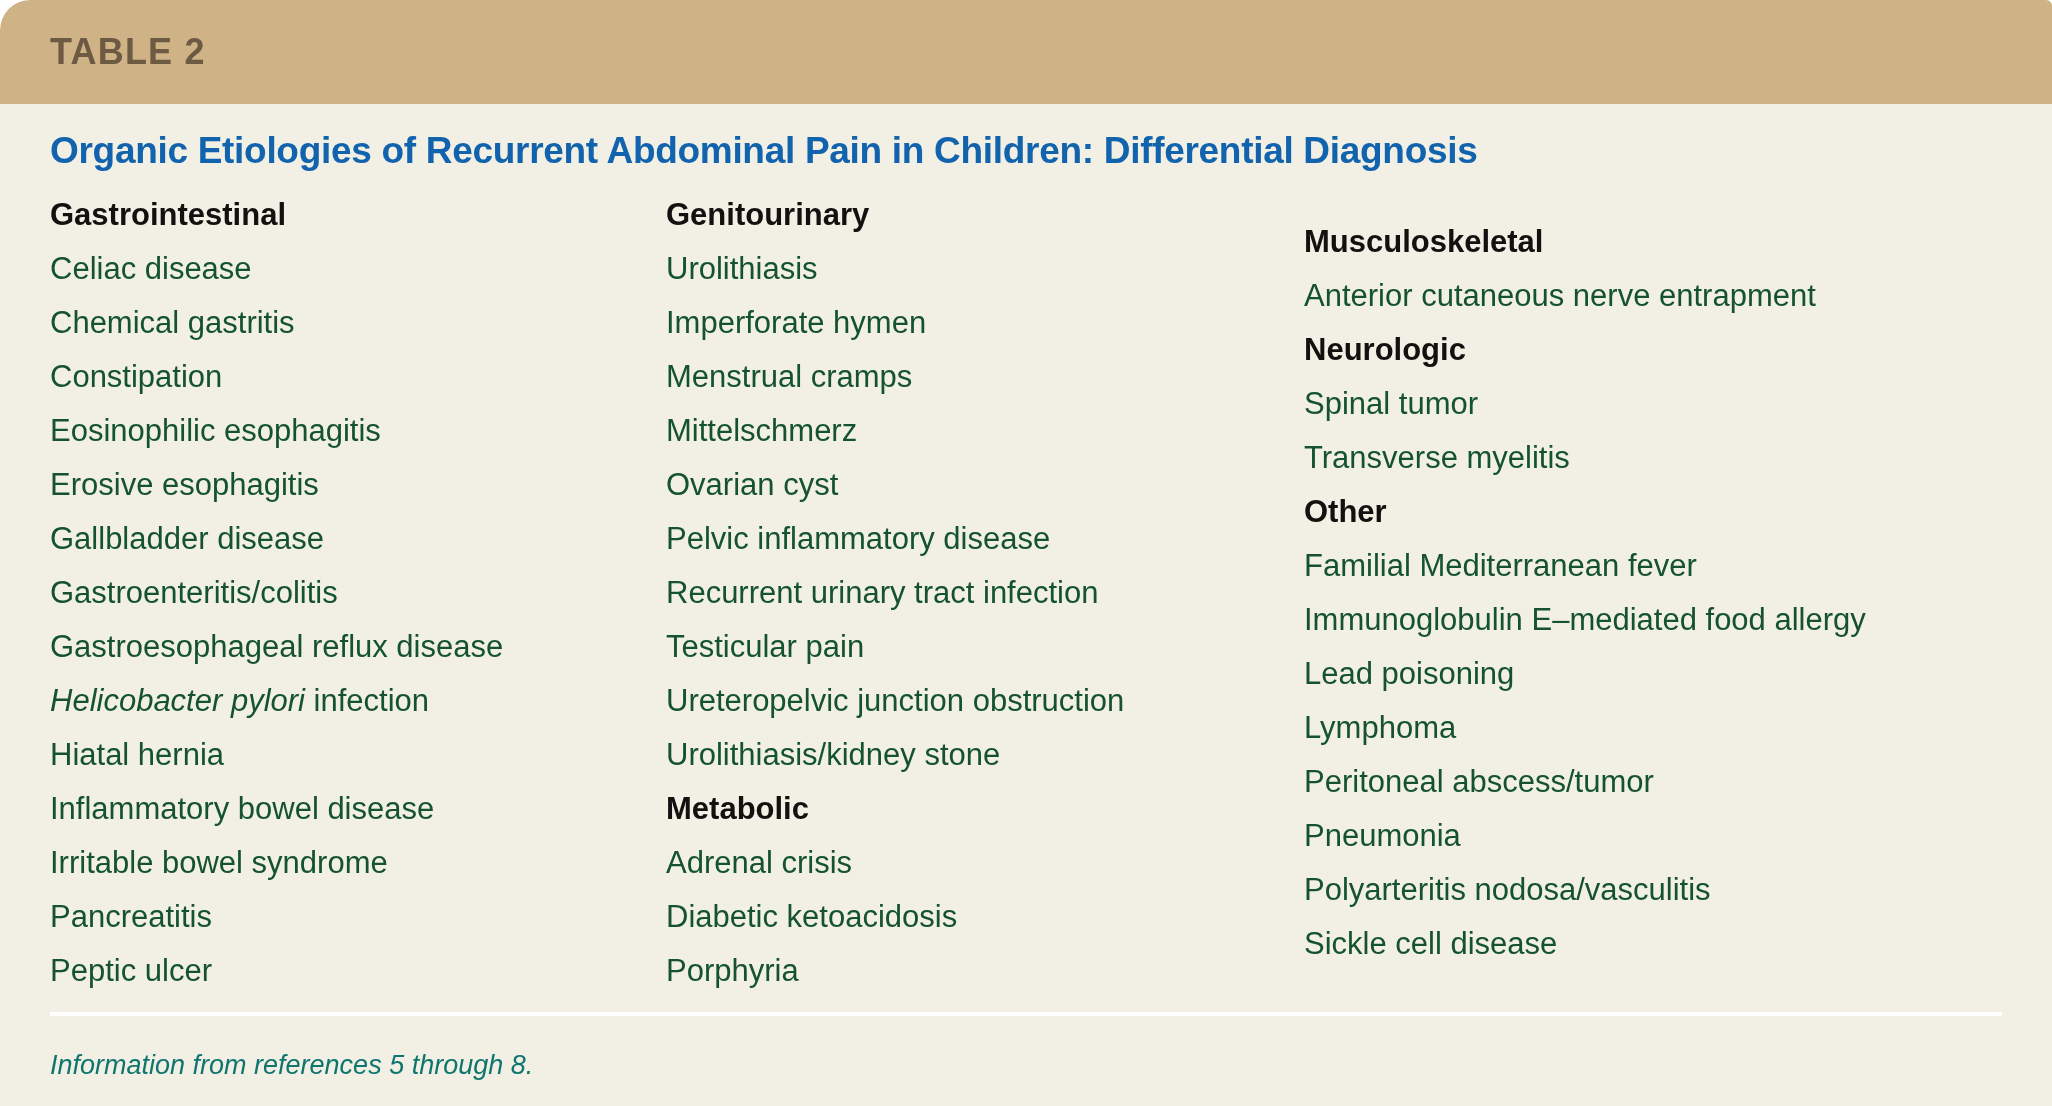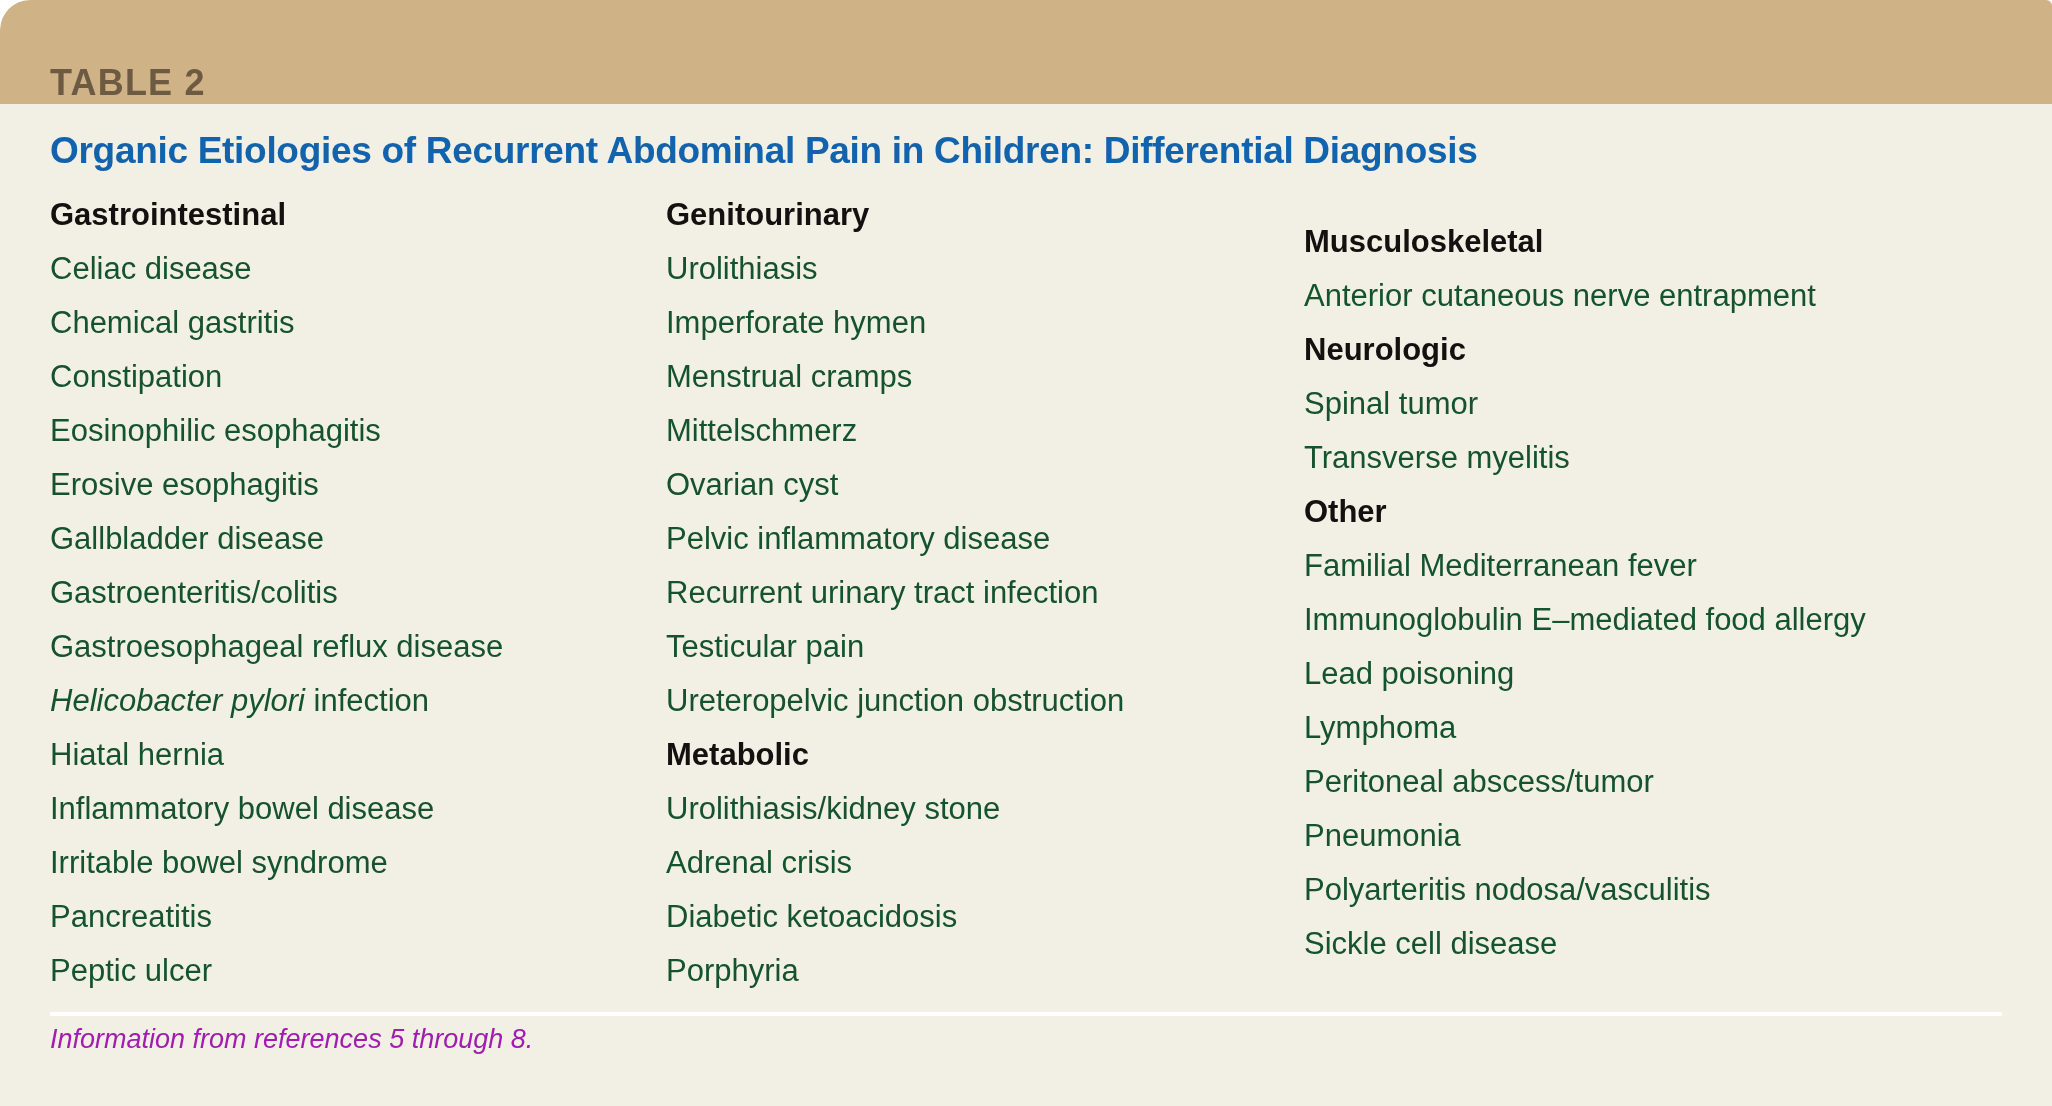--- a/index.html
+++ b/index.html
@@ -18,21 +18,21 @@
     background: #f2efe4;
     border-top-left-radius: 30px;
     border-top-right-radius: 6px;
     overflow: hidden;
   }
   #table-banner {
     height: 104px;
     background: #cfb286;
     border-top-left-radius: 30px;
     display: flex;
-    align-items: flex-end;
+    align-items: center;
     padding-left: 50px;
     box-sizing: border-box;
   }
   #table-number {
     font-size: 36px;
     font-weight: bold;
     letter-spacing: 1.2px;
     color: #6d5a43;
     font-family: "Liberation Sans", "DejaVu Sans", sans-serif;
   }
@@ -75,22 +75,22 @@
     font-style: italic;
   }
   #footer-rule {
     height: 4px;
     background: #ffffff;
     margin: 14px 0 0 0;
   }
   #footer-note {
     font-size: 27px;
     font-style: italic;
-    color: #a21caf;
-    padding-top: 8px;
+    color: #0f766e;
+    padding-top: 34px;
     white-space: nowrap;
   }
 </style>
 </head>
 <body>
 
 <div id="table-card">
 
   <div id="table-banner">
     <span id="table-number">TABLE 2</span>
@@ -122,22 +122,22 @@
           <div class="entry heading">Genitourinary</div>
           <div class="entry">Urolithiasis</div>
           <div class="entry">Imperforate hymen</div>
           <div class="entry">Menstrual cramps</div>
           <div class="entry">Mittelschmerz</div>
           <div class="entry">Ovarian cyst</div>
           <div class="entry">Pelvic inflammatory disease</div>
           <div class="entry">Recurrent urinary tract infection</div>
           <div class="entry">Testicular pain</div>
           <div class="entry">Ureteropelvic junction obstruction</div>
+          <div class="entry">Urolithiasis/kidney stone</div>
           <div class="entry heading">Metabolic</div>
-          <div class="entry">Urolithiasis/kidney stone</div>
           <div class="entry">Adrenal crisis</div>
           <div class="entry">Diabetic ketoacidosis</div>
           <div class="entry">Porphyria</div>
         </div>
       <div class="column col-3">
           <div class="entry heading">Musculoskeletal</div>
           <div class="entry">Anterior cutaneous nerve entrapment</div>
           <div class="entry heading">Neurologic</div>
           <div class="entry">Spinal tumor</div>
           <div class="entry">Transverse myelitis</div>

